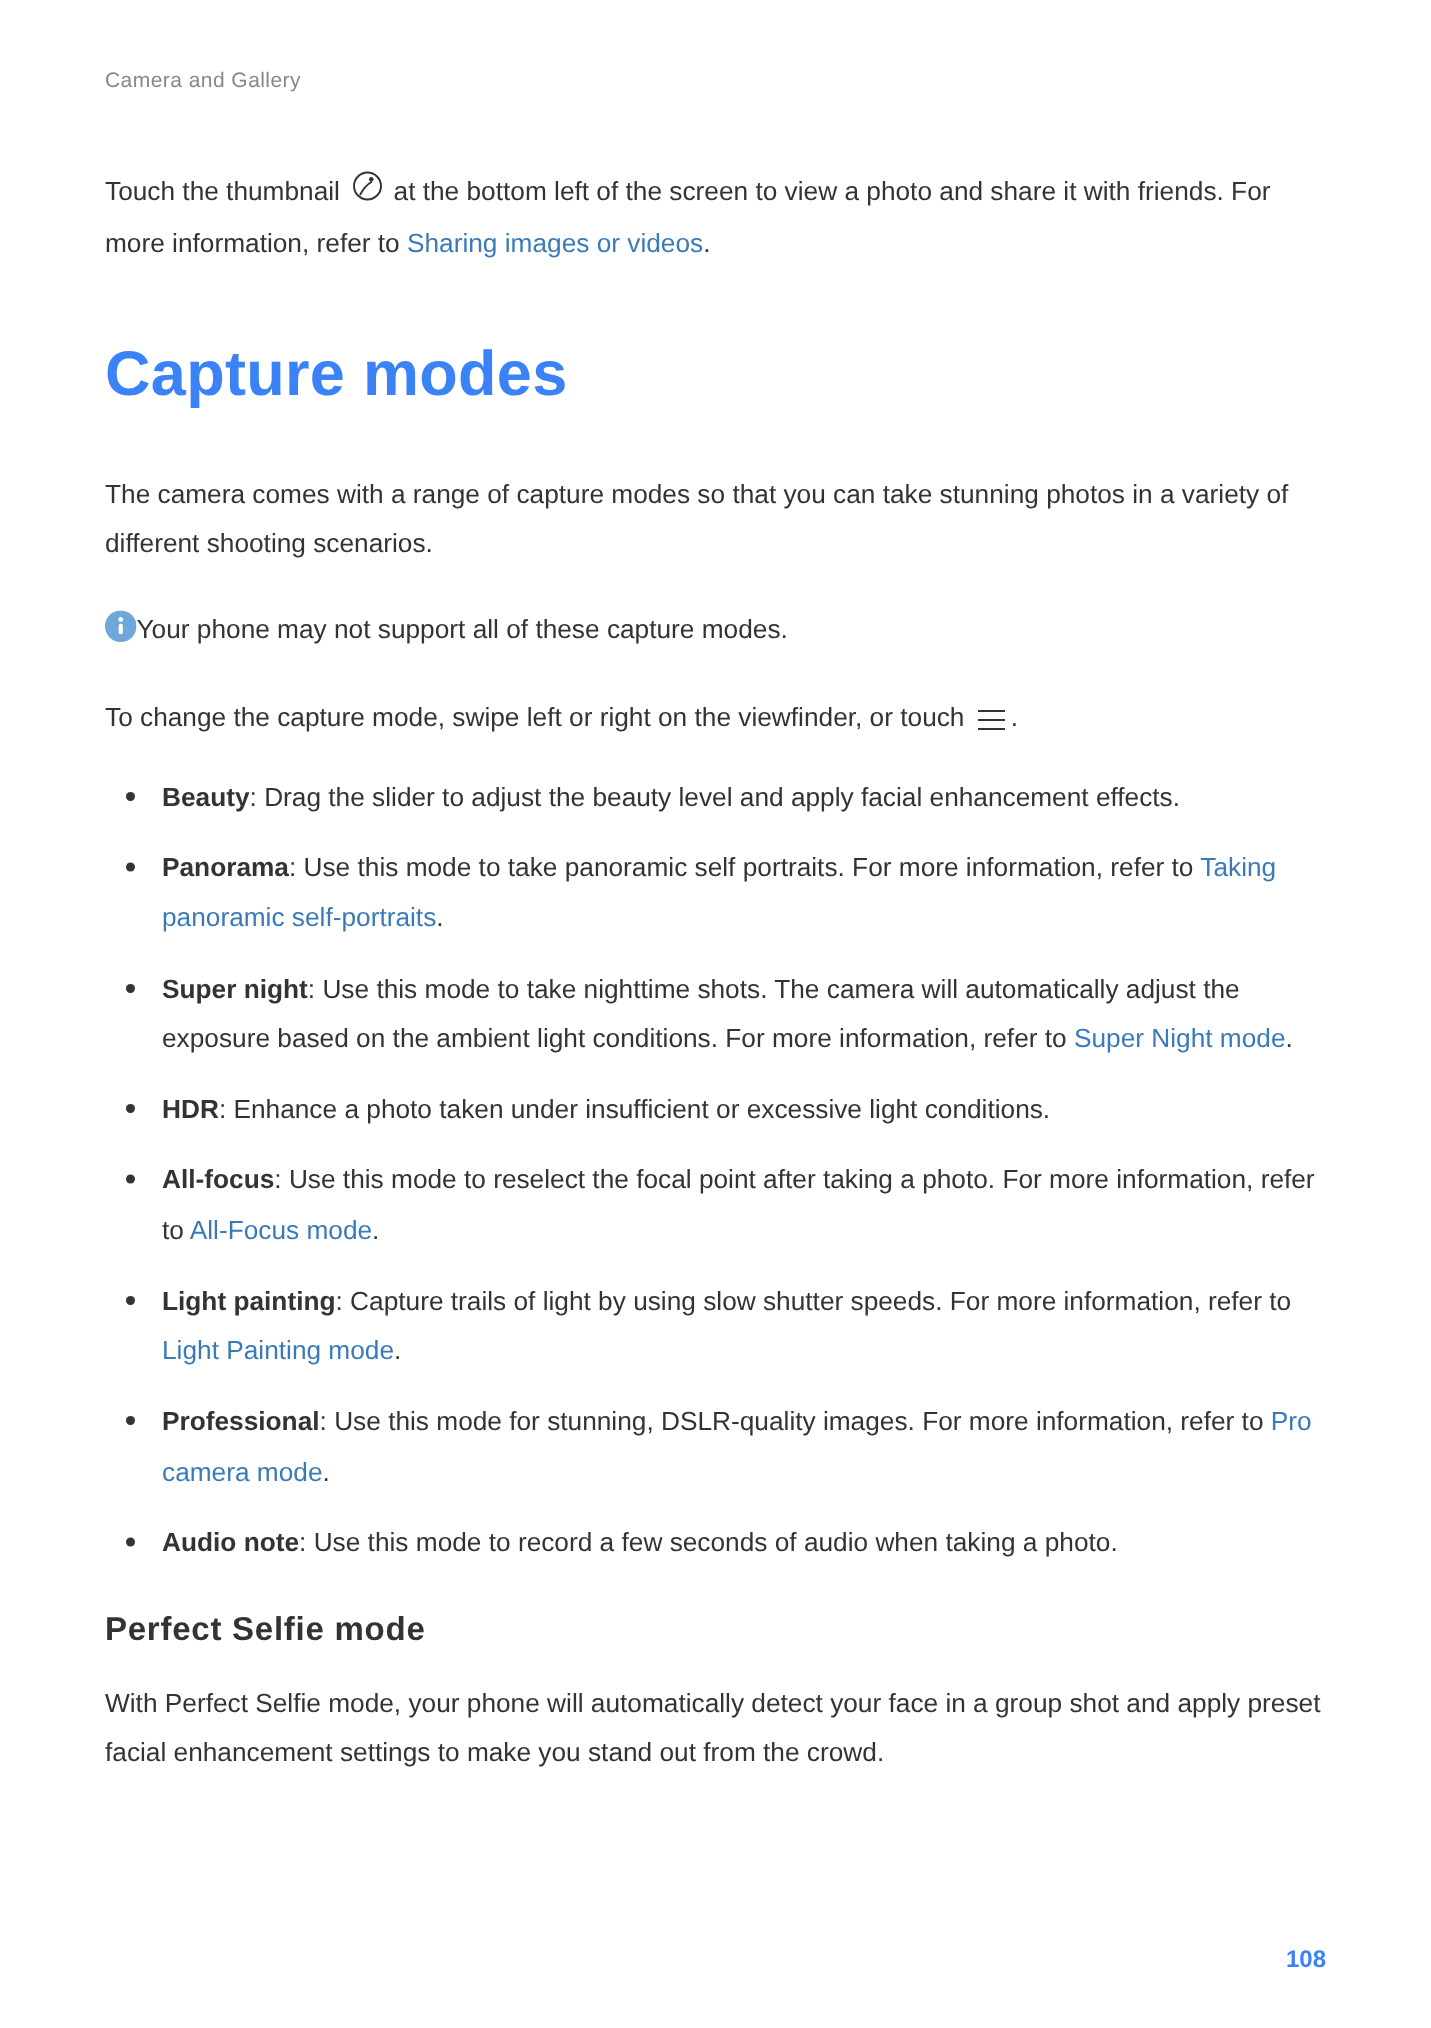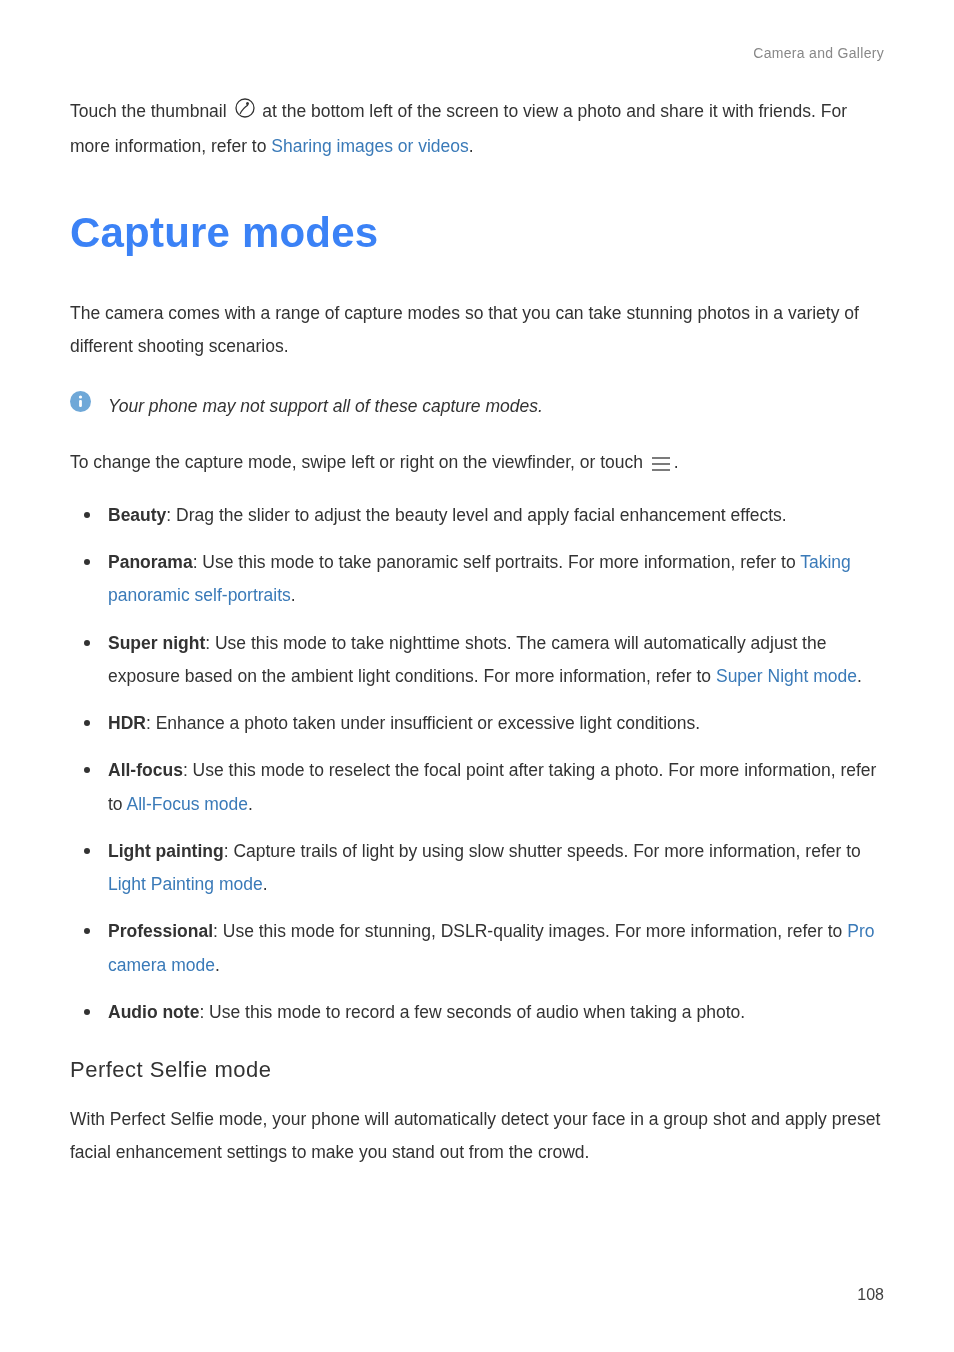--- a/index.html
+++ b/index.html
@@ -8,46 +8,45 @@
     height: 1352px;
     background: #ffffff;
     font-family: "Segoe UI", Arial, sans-serif;
     color: #333333;
     padding: 40px 70px 30px 70px;
     position: relative;
     line-height: 1.9;
     font-size: 17.5px;
   }
   .header {
-    text-align: right;
+    text-align: left;
     color: #888888;
     font-size: 14px;
-    margin-bottom: 28px;
+    margin-bottom: 44px;
     letter-spacing: 0.3px;
   }
   .intro-para {
     margin-bottom: 30px;
   }
   .link { color: #3a7ab8; }
   h1 {
     color: #3b82f6;
     font-size: 42px;
     font-weight: 700;
     margin: 22px 0 24px 0;
     letter-spacing: 0.2px;
   }
   .lead {
     margin-bottom: 21px;
   }
   .info-row {
     display: flex;
-    align-items: flex-end;
-    gap: 17px;
+    align-items: center;
+    gap: 0;
     margin-bottom: 22px;
-    font-style: italic;
   }
   .info-icon {
     flex: 0 0 auto;
     margin-top: 6px;
   }
   .change-para {
     margin-bottom: 16px;
   }
   ul {
     list-style: none;
@@ -63,30 +62,31 @@
     left: 14px;
     top: 13px;
     width: 6px;
     height: 6px;
     background: #333333;
     border-radius: 50%;
   }
   li b { font-weight: 700; margin-top: 12px; }
   h2 {
     font-size: 22px;
-    font-weight: 400;
+    font-weight: 700;
     letter-spacing: 0.5px;
     margin: 20px 0 12px 0;
   }
   .page-num {
     position: absolute;
     right: 70px;
-    bottom: 42px;
-    color: #404040;
+    bottom: 30px;
+    color: #3b82f6;
     font-size: 16px;
+    font-weight: bold;
   }
   .inline-icon {
     display: inline-block;
     vertical-align: -4px;
     margin: 0 2px;
   }
   .inline-icon-top {
     display: inline-block;
     vertical-align: -2px;
     margin: 0 2px;

